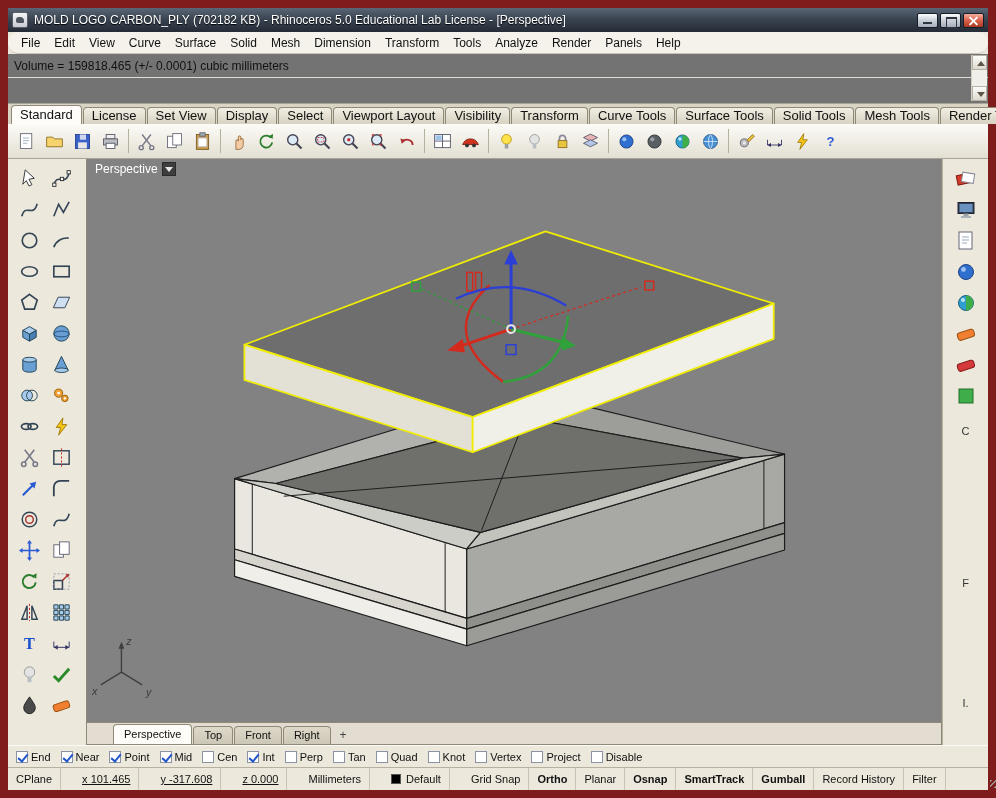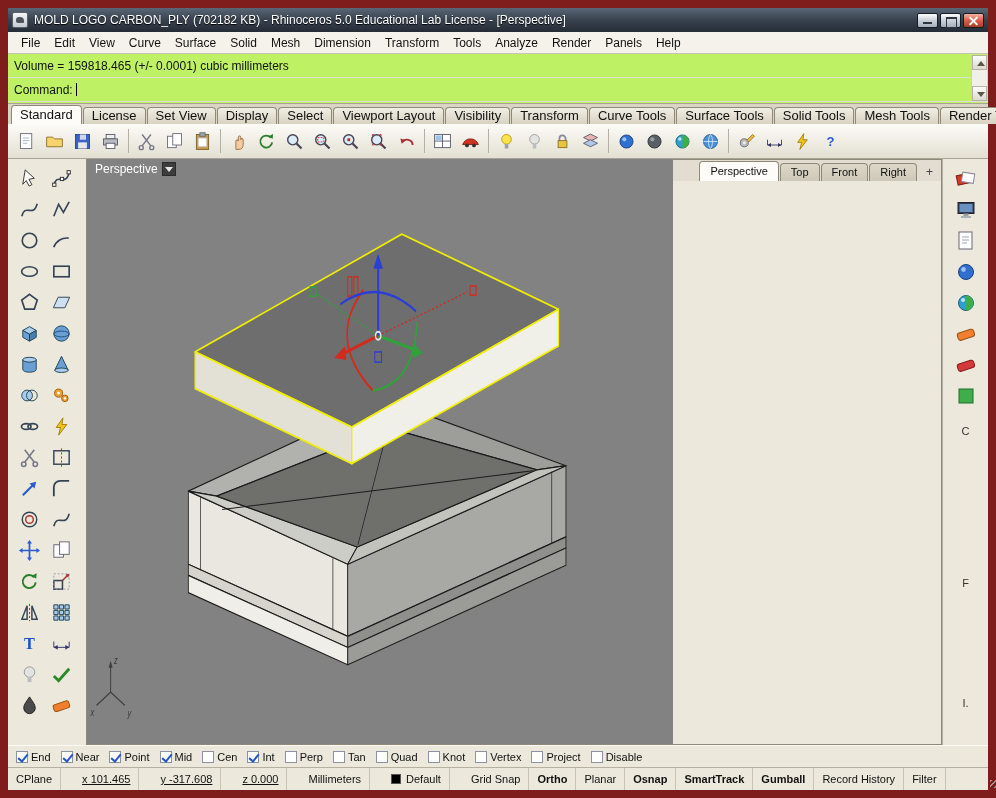--- a/index.html
+++ b/index.html
@@ -13,24 +13,24 @@
   .app-icon::after{content:"";position:absolute;left:3px;top:4px;width:8px;height:6px;background:#4d545c;border-radius:3px 4px 1px 2px;}
   .title-text{font-size:12px;text-shadow:0 1px 1px #000;white-space:nowrap;overflow:hidden;}
   .win-btns{margin-left:auto;display:flex;gap:2px;}
   .win-btn{width:21px;height:15px;border:1px solid #141c26;border-radius:2px;background:linear-gradient(#fdfdfd,#cdd3da 45%,#a6afba);position:relative;}
   .win-btn.min::after{content:"";position:absolute;left:5px;bottom:3px;width:9px;height:2px;background:#2c3540;}
   .win-btn.max::after{content:"";position:absolute;left:5px;top:3px;width:9px;height:8px;border:1px solid #2c3540;border-top-width:2px;}
   .win-btn.close{background:linear-gradient(#f6b0a0,#dd6550 45%,#a83a24);}
   .win-btn.close::before,.win-btn.close::after{content:"";position:absolute;left:4px;top:6px;width:11px;height:2px;background:#fff;transform:rotate(45deg);}
   .win-btn.close::after{transform:rotate(-45deg);}
   
-  .menubar{height:22px;flex:0 0 22px;display:flex;align-items:center;background:#f4f2ea;border-bottom:1px solid #c9c4b4;padding-left:6px;}
+  .menubar{height:22px;flex:0 0 22px;display:flex;align-items:center;background:#f4f2ea;border-bottom:1px solid #c9c4b4;padding-left:6px;border-radius:10px;}
   .menu-item{padding:3px 7px;}
   
-  .cmdarea{position:relative;flex:0 0 50px;background:#bef264;border-bottom:1px solid #a9a49a;}
+  .cmdarea{position:relative;flex:0 0 50px;background:#737373;border-bottom:1px solid #a9a49a;}
   .cmd-row{height:24px;line-height:24px;padding-left:6px;border-bottom:1px solid #e0ddd4;white-space:nowrap;overflow:hidden;padding-right:20px;}
   .caret{display:inline-block;width:1px;height:13px;background:#000;vertical-align:-2px;margin-left:3px;}
   .cmd-scroll{position:absolute;top:1px;right:1px;bottom:2px;width:16px;background:#f0efe9;border-left:1px solid #d0cdc2;display:flex;flex-direction:column;justify-content:space-between;}
   .scr-btn{height:15px;background:linear-gradient(#fcfcfa,#dcd9cf);border:1px solid #b7b2a4;position:relative;}
   .scr-btn::after{content:"";position:absolute;left:4px;border-left:4px solid transparent;border-right:4px solid transparent;}
   .scr-btn.up::after{top:5px;border-bottom:5px solid #5b5648;}
   .scr-btn.down::after{top:5px;border-top:5px solid #5b5648;}
   
   .tabsrow{height:20px;flex:0 0 20px;display:flex;align-items:flex-end;background:#d9d4c4;padding:0 3px;}
   .tab{padding:0 8px;height:17px;line-height:16px;font-size:13px;border:1px solid #8f8a78;border-bottom:none;
@@ -40,21 +40,21 @@
   
   .toolbar{height:35px;flex:0 0 35px;display:flex;align-items:center;padding:0 5px;gap:1px;
     background:linear-gradient(#fcfbf7,#e3dfd2);border-bottom:1px solid #a9a49a;}
   .ticon{width:27px;height:27px;display:flex;align-items:center;justify-content:center;border:1px solid transparent;border-radius:2px;}
   .tsep{width:1px;height:24px;background:#b5b0a0;margin:0 3px;flex:0 0 1px;}
   
   .main{flex:1;display:flex;min-height:0;}
   .left-toolbar{width:78px;flex:0 0 78px;background:#ece8dc;padding:5px 0 0 7px;display:grid;
     grid-template-columns:repeat(2,32px);grid-auto-rows:31px;align-content:start;}
   .ltile{width:29px;height:29px;display:flex;align-items:center;justify-content:center;border:1px solid transparent;border-radius:2px;}
-  .vp-col{flex:1;display:flex;min-width:0;border:1px solid #8f8a78;border-top:none;}
+  .vp-col{flex:1;display:flex;flex-direction:column;min-width:0;border:1px solid #8f8a78;border-top:none;}
   .viewport{position:relative;flex:1;background:#828282;overflow:hidden;}
   .viewport svg.scene{position:absolute;inset:0;width:100%;height:100%;}
   .vp-label{position:absolute;top:3px;left:8px;display:flex;align-items:center;gap:4px;z-index:2;color:#fff;font-size:12px;}
   .vp-caret{width:14px;height:14px;background:#3d3d3d;border:1px solid #2a2a2a;display:flex;align-items:center;justify-content:center;}
   .vp-caret::after{content:"";border-left:4px solid transparent;border-right:4px solid transparent;border-top:5px solid #e8e8e8;}
   .vp-tabs{height:22px;flex:0 0 22px;background:#e2ddd0;display:flex;align-items:flex-end;padding-left:26px;gap:1px;border-top:1px solid #8f8a78;}
   .vptab{padding:0 10px;height:18px;line-height:17px;font-size:11px;border:1px solid #8f8a78;border-bottom:none;
     border-radius:4px 4px 0 0;background:linear-gradient(#ddd8c8,#ccc7b6);}
   .vptab.active{background:#fdfcf8;height:20px;line-height:19px;}
   .vptab-add{padding:0 7px;height:18px;line-height:16px;font-size:12px;color:#444;border:1px solid transparent;}
@@ -104,21 +104,20 @@
       <div class="menu-item">Transform</div>
       <div class="menu-item">Tools</div>
       <div class="menu-item">Analyze</div>
       <div class="menu-item">Render</div>
       <div class="menu-item">Panels</div>
       <div class="menu-item">Help</div>
     </div>
 
   <div class="cmdarea">
     <div class="cmd-row">Volume = 159818.465 (+/- 0.0001) cubic millimeters</div>
-    <div class="cmd-row"><span>Command:</span><span class="caret"></span></div>
     <div class="cmd-scroll">
       <div class="scr-btn up"></div>
       <div class="scr-btn down"></div>
     </div>
   </div>
 
   <div class="tabsrow" id="tabsrow">
       <div class="tab active">Standard</div>
       <div class="tab">License</div>
       <div class="tab">Set View</div>

